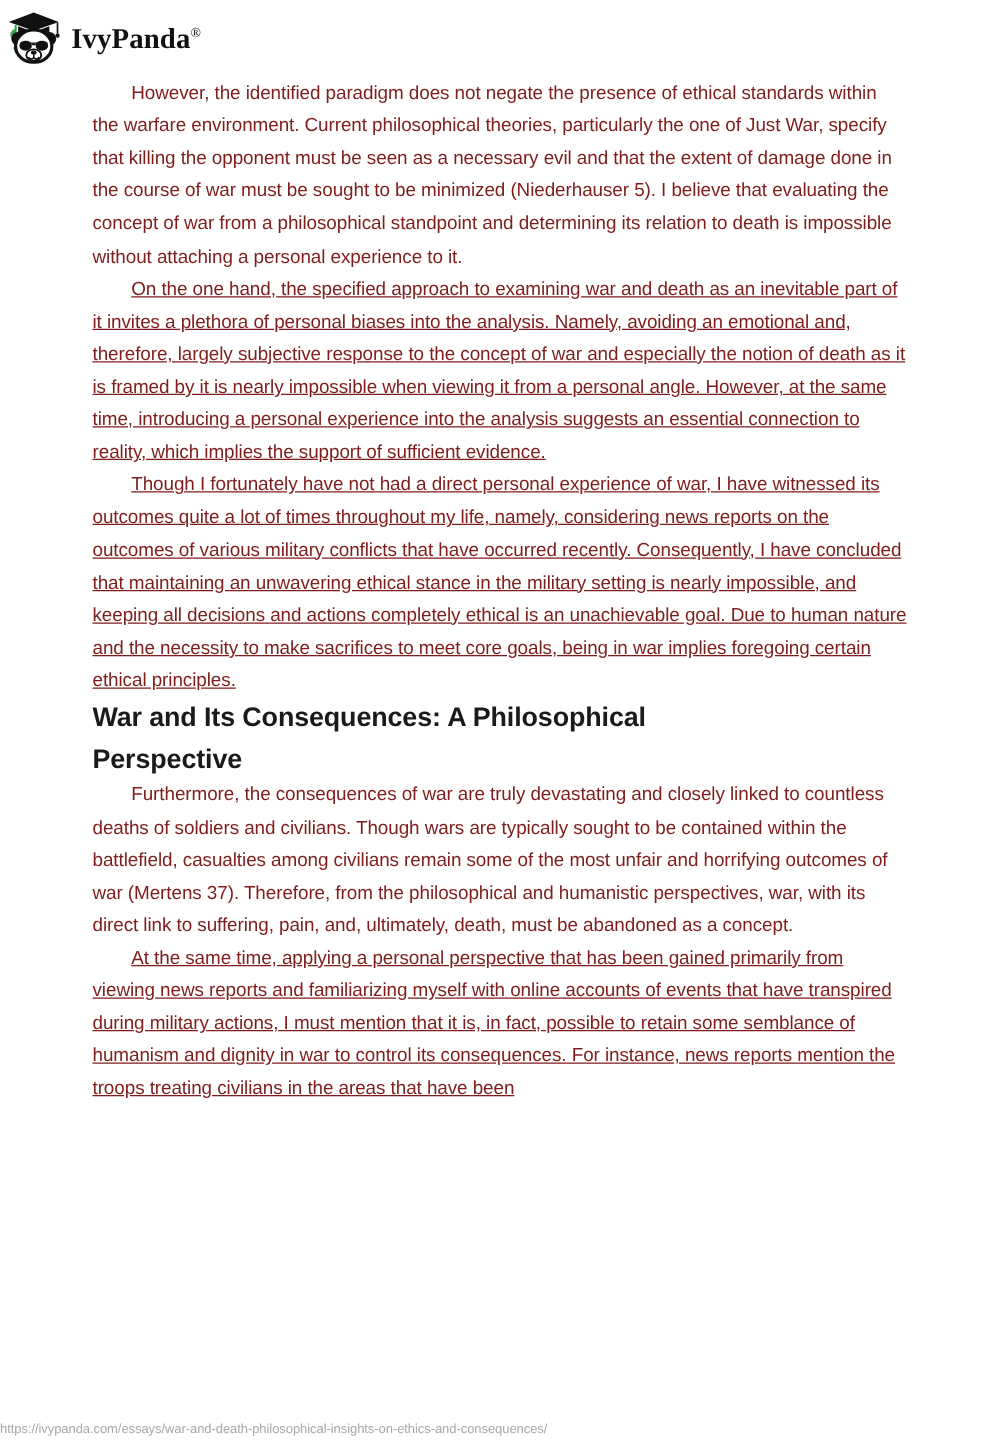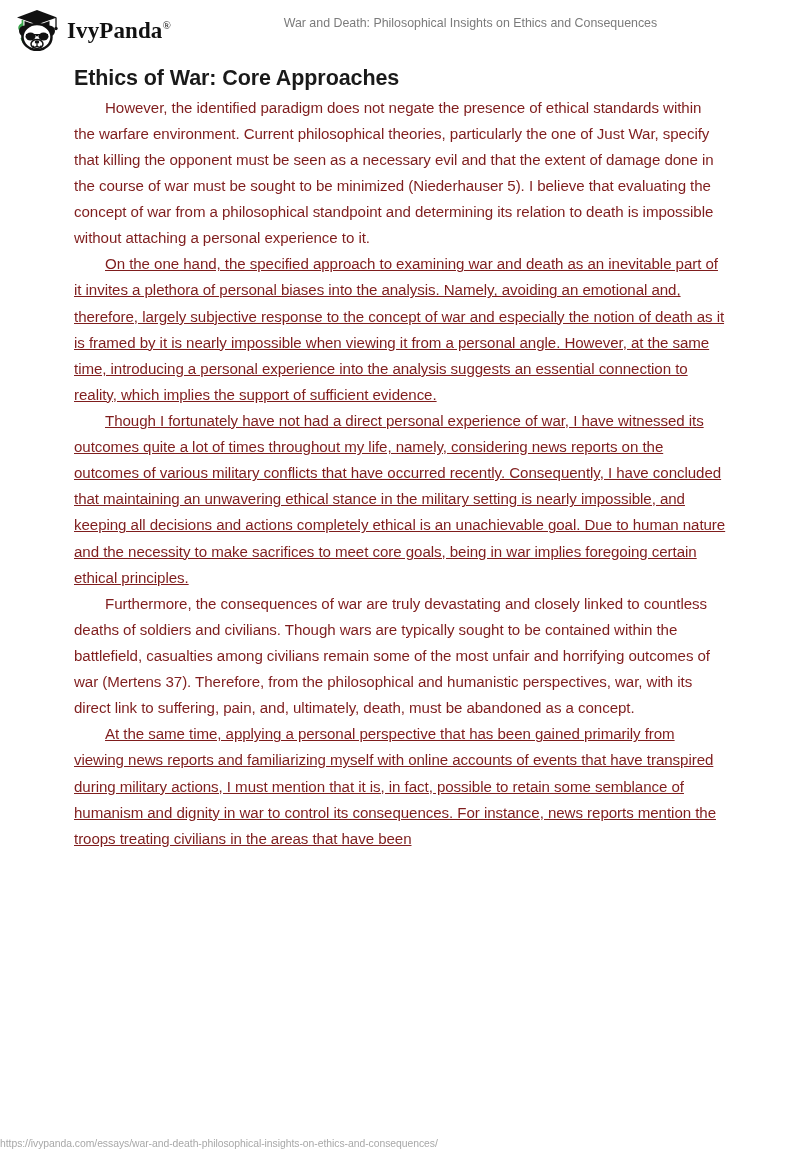--- a/index.html
+++ b/index.html
@@ -18,21 +18,21 @@
   }
 
   
   .page-header {
     position: absolute;
     top: 0;
     left: 0;
     width: 800px;
     height: 62px;
     box-sizing: border-box;
-    padding: 0 24px 0 14px;
+    padding: 0 24px 0 4px;
     display: flex;
     align-items: flex-start;
   }
 
   .brand {
     display: flex;
     align-items: center;
     gap: 7px;
     margin-top: 9px;
     flex: 0 0 auto;
@@ -152,31 +152,30 @@
         <path d="M43 53 L49 53" stroke="#111111" stroke-width="3"></path>
 
         <ellipse cx="46" cy="70" rx="12" ry="9" fill="#ffffff" stroke="#111111" stroke-width="3"></ellipse>
         <ellipse cx="46" cy="66" rx="4.5" ry="3.4" fill="#111111"></ellipse>
         <path d="M46 69 L46 74 M46 74 C 42 78, 38 76, 38 73 M46 74 C 50 78, 54 76, 54 73" stroke="#111111" stroke-width="2.4" fill="none"></path>
       </svg>
     </span>
     <span class="brand-word"><span>IvyPanda</span><span class="reg">®</span></span>
   </div>
 
-  <div class="header-title">War and Death: Philosophical Insights on Ethics and Consequences</div>
 </header>
 
 <main class="doc">
 
-  <h2 class="section-heading heading-1">Ethics of War: Core Approaches</h2>
 
   <p class="body-text para-after-heading">However, the identified paradigm does not negate the presence of ethical standards within the warfare environment. Current philosophical theories, particularly the one of Just War, specify that killing the opponent must be seen as a necessary evil and that the extent of damage done in the course of war must be sought to be minimized (Niederhauser 5). I believe that evaluating the concept of war from a philosophical standpoint and determining its relation to death is impossible without attaching a personal experience to it.</p>
   <p class="body-text para-gap">On the one hand, the specified approach to examining war and death as an inevitable part of it invites a plethora of personal biases into the analysis. Namely, avoiding an emotional and, therefore, largely subjective response to the concept of war and especially the notion of death as it is framed by it is nearly impossible when viewing it from a personal angle. However, at the same time, introducing a personal experience into the analysis suggests an essential connection to reality, which implies the support of sufficient evidence.</p>
   <p class="body-text para-gap">Though I fortunately have not had a direct personal experience of war, I have witnessed its outcomes quite a lot of times throughout my life, namely, considering news reports on the outcomes of various military conflicts that have occurred recently. Consequently, I have concluded that maintaining an unwavering ethical stance in the military setting is nearly impossible, and keeping all decisions and actions completely ethical is an unachievable goal. Due to human nature and the necessity to make sacrifices to meet core goals, being in war implies foregoing certain ethical principles.</p>
 
+  <h2 class="section-heading heading-2">War and Its Consequences: A Philosophical Perspective</h2>
 
   <p class="body-text para-after-heading">Furthermore, the consequences of war are truly devastating and closely linked to countless deaths of soldiers and civilians. Though wars are typically sought to be contained within the battlefield, casualties among civilians remain some of the most unfair and horrifying outcomes of war (Mertens 37). Therefore, from the philosophical and humanistic perspectives, war, with its direct link to suffering, pain, and, ultimately, death, must be abandoned as a concept.</p>
   <p class="body-text para-gap">At the same time, applying a personal perspective that has been gained primarily from viewing news reports and familiarizing myself with online accounts of events that have transpired during military actions, I must mention that it is, in fact, possible to retain some semblance of humanism and dignity in war to control its consequences. For instance, news reports mention the troops treating civilians in the areas that have been</p>
 
 </main>
 
 <footer class="page-footer">
   <span class="footer-url">https://ivypanda.com/essays/war-and-death-philosophical-insights-on-ethics-and-consequences/</span>
 </footer>
 

